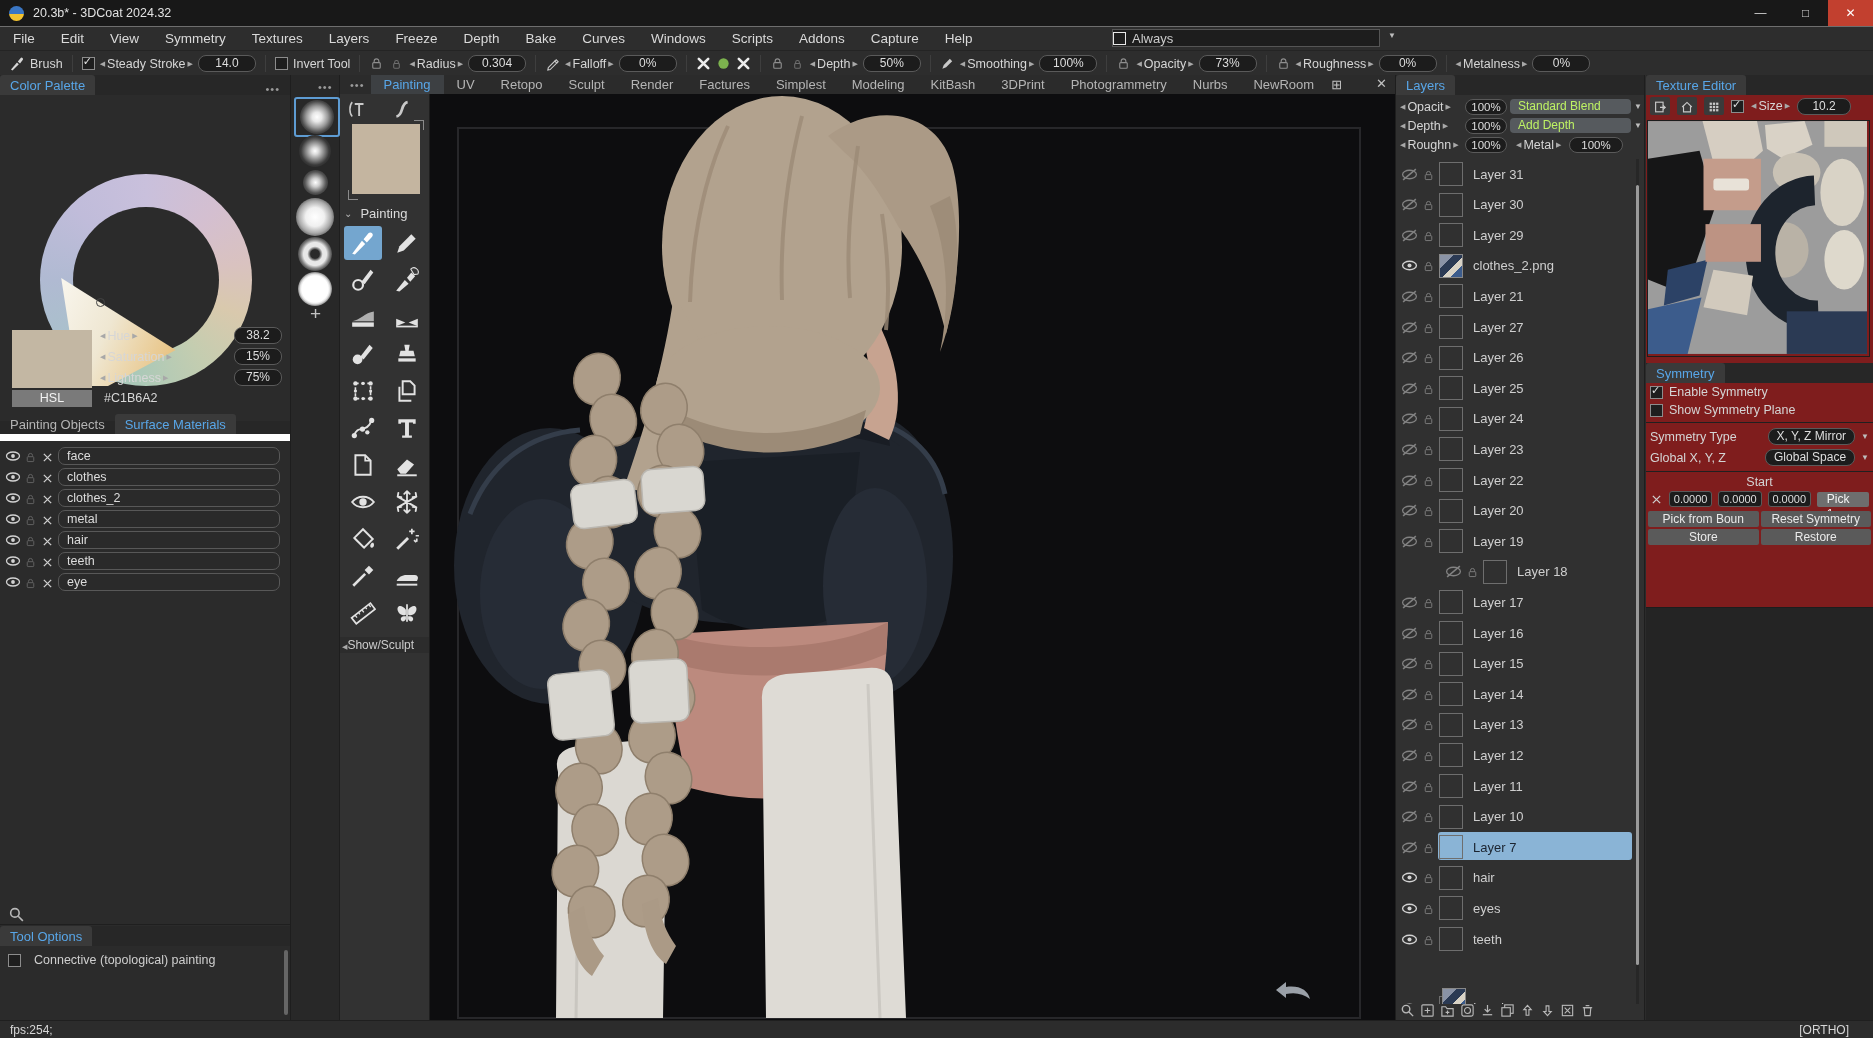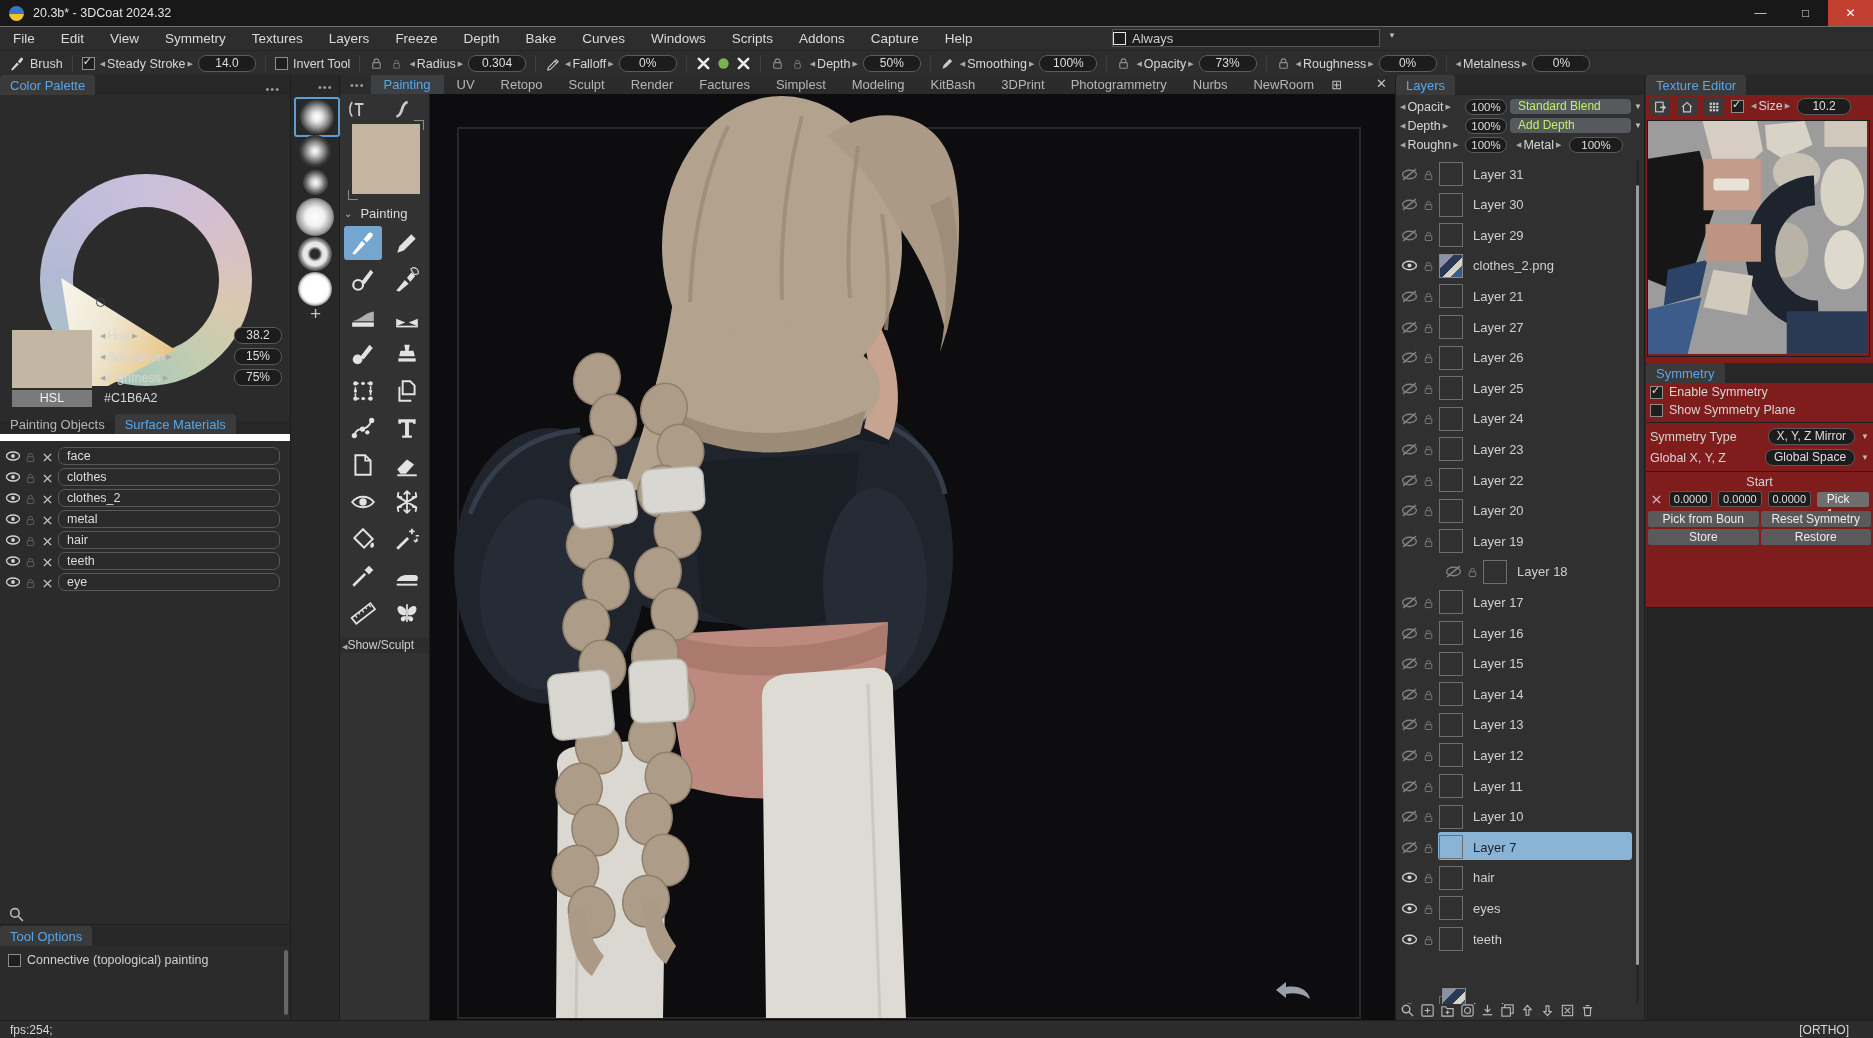--- a/index.html
+++ b/index.html
@@ -58,21 +58,21 @@
   .hsl-row{position:absolute;display:flex;align-items:center;}
   .swatch{position:absolute;left:12px;top:255px;width:80px;height:58px;background:#c3b7a3;}
   .hslbtn{position:absolute;left:12px;top:315px;width:80px;height:17px;background:#7a7a7a;color:#f2f2f2;text-align:center;line-height:17px;font-size:12.5px;}
   .hexval{position:absolute;left:104px;top:315px;font-size:12.5px;color:#d8d8d8;line-height:17px;}
   .obj-tabs{position:absolute;left:0;top:346px;width:100%;height:20px;background:#272727;display:flex;align-items:flex-end;border-bottom:7px solid #ffffff;box-sizing:border-box;}
   
   .mat-row{position:absolute;left:0;height:20px;display:flex;align-items:center;width:100%;}
   .mat-name{flex:1;margin-right:10px;background:#2a2a2a;border:1px solid #585858;border-radius:7px;height:16px;line-height:16px;padding-left:8px;font-size:12.5px;color:#dcdcdc;}
   
   .to-tab-row{position:absolute;left:0;top:851px;width:100%;height:20px;background:#272727;display:flex;align-items:flex-end;}
-  .to-check{position:absolute;left:8px;top:878px;display:flex;align-items:center;gap:6px;font-size:12.5px;color:#cfcfcf;}
+  .to-check{position:absolute;left:8px;top:878px;display:flex;align-items:center;gap:13px;font-size:12.5px;color:#cfcfcf;}
   .vthumb{position:absolute;width:4px;border-radius:2px;background:#666;}
   
   .tipcell{position:absolute;left:3px;width:42px;display:flex;align-items:center;justify-content:center;}
   .tipcell.selected{border:2px solid #5e9cd3;border-radius:3px;}
   .tip{border-radius:50%;}
   .tip.soft-round{background:radial-gradient(circle,#ffffff 0%,#e8e8e8 20%,#9a9a9a 45%,#4a4a4a 65%,#262626 82%);}
   .tip.soft-round-2{background:radial-gradient(circle,#ffffff 0%,#dddddd 15%,#888888 40%,#3a3a3a 62%,#262626 80%);}
   .tip.small-soft{background:radial-gradient(circle,#ffffff 0%,#cccccc 25%,#555555 60%,#262626 85%);}
   .tip.large-soft{background:radial-gradient(circle,#ffffff 0%,#f0f0f0 35%,#aaaaaa 60%,#555555 78%,#262626 92%);}
   .tip.ring{background:radial-gradient(circle,#2a2a2a 0 18%,#e8e8e8 32% 48%,#8a8a8a 60%,#323232 75%,#262626 85%);}

